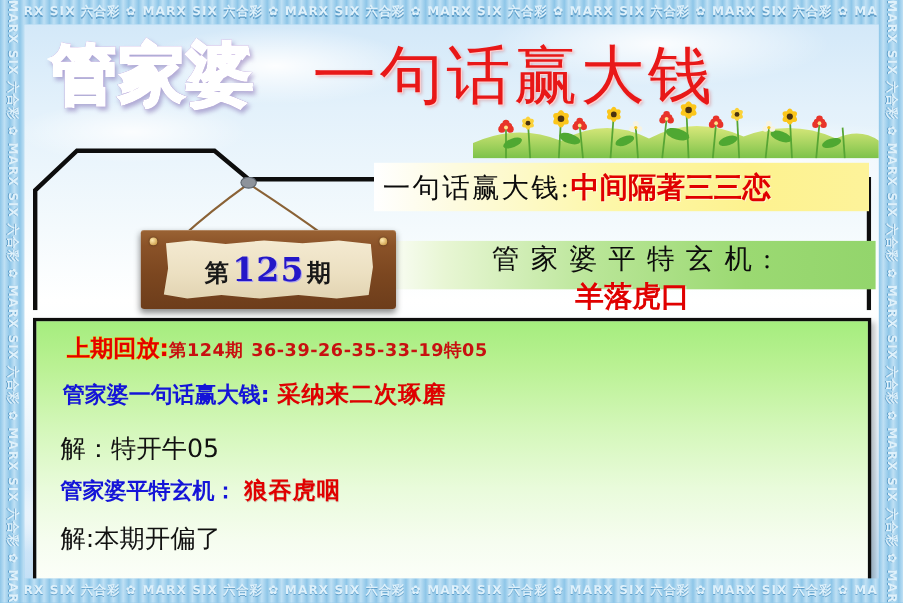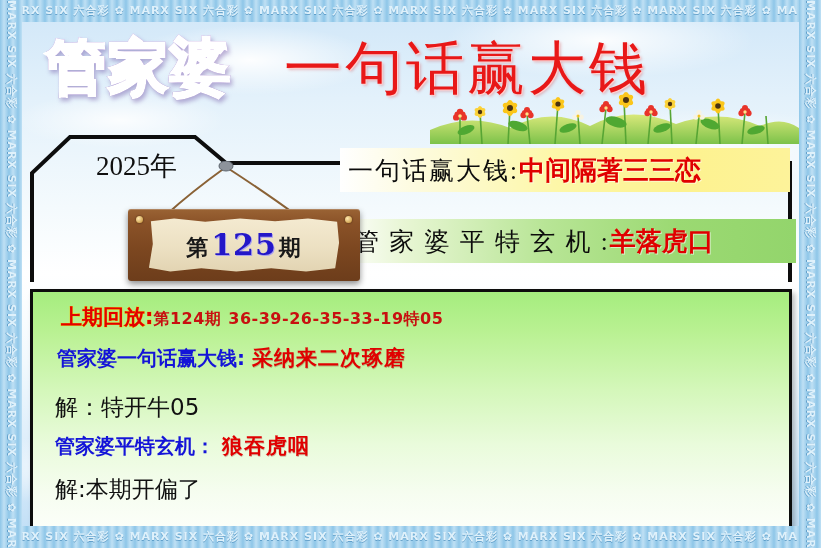--- a/index.html
+++ b/index.html
@@ -116,20 +116,21 @@
   .band{position:absolute;display:flex;align-items:center;z-index:12;white-space:nowrap;}
   .band-y{
     left:310px;top:17px;width:442px;height:44px;
     background:linear-gradient(90deg,#ffffff 0%,#fdfbe0 16%,#fdf7a8 48%,#fdf28f 76%,#fdf39a 100%);
     padding-left:8px;
   }
   .band-g{
     left:310px;top:88px;width:442px;height:44px;
     background:linear-gradient(90deg,#ffffff 0%,#e8f6d4 14%,#b8e596 45%,#9bd972 74%,#93d56c 100%);
     padding-left:14px;
+    flex-direction:column;
   }
   .b-lbl{
     font-family:"Liberation Serif","DejaVu Serif",serif;
     font-size:25px;color:#0c0c0c;letter-spacing:2px;
   }
   .b-val{
     font-family:"DejaVu Sans","Liberation Sans",sans-serif;
     font-size:26px;font-weight:bold;color:#e00000;letter-spacing:0px;
     text-shadow:1px 1px 0 rgba(255,255,255,.55);
   }
@@ -339,21 +340,20 @@
   <div class="hd">
     <div class="t-purple">管家婆</div>
     <div class="t-red">一句话赢大钱</div>
   </div>
 
   <div class="frame">
     <svg class="poly" viewBox="0 0 762 151">
       <path d="M2 151 L2 42 L40 6 L165 6 L196 32 L760 32 L760 151" fill="none" stroke="#0d0d0d" stroke-width="4" stroke-linejoin="miter"></path>
     </svg>
 
-    <div class="yr">2025年</div>
 
     <svg class="strings" viewBox="0 0 230 60">
       <path d="M96 6 Q60 32 36 54" stroke="#8a6236" stroke-width="2" fill="none"></path>
       <path d="M96 6 Q136 32 166 54" stroke="#8a6236" stroke-width="2" fill="none"></path>
       <ellipse cx="96" cy="5" rx="7" ry="5" fill="#8d939b" stroke="#5d656e" stroke-width="1"></ellipse>
     </svg>
 
     <div class="wood">
       <div class="paper">
         <div class="per"><span>第</span><span class="n">125</span><span>期</span></div>

